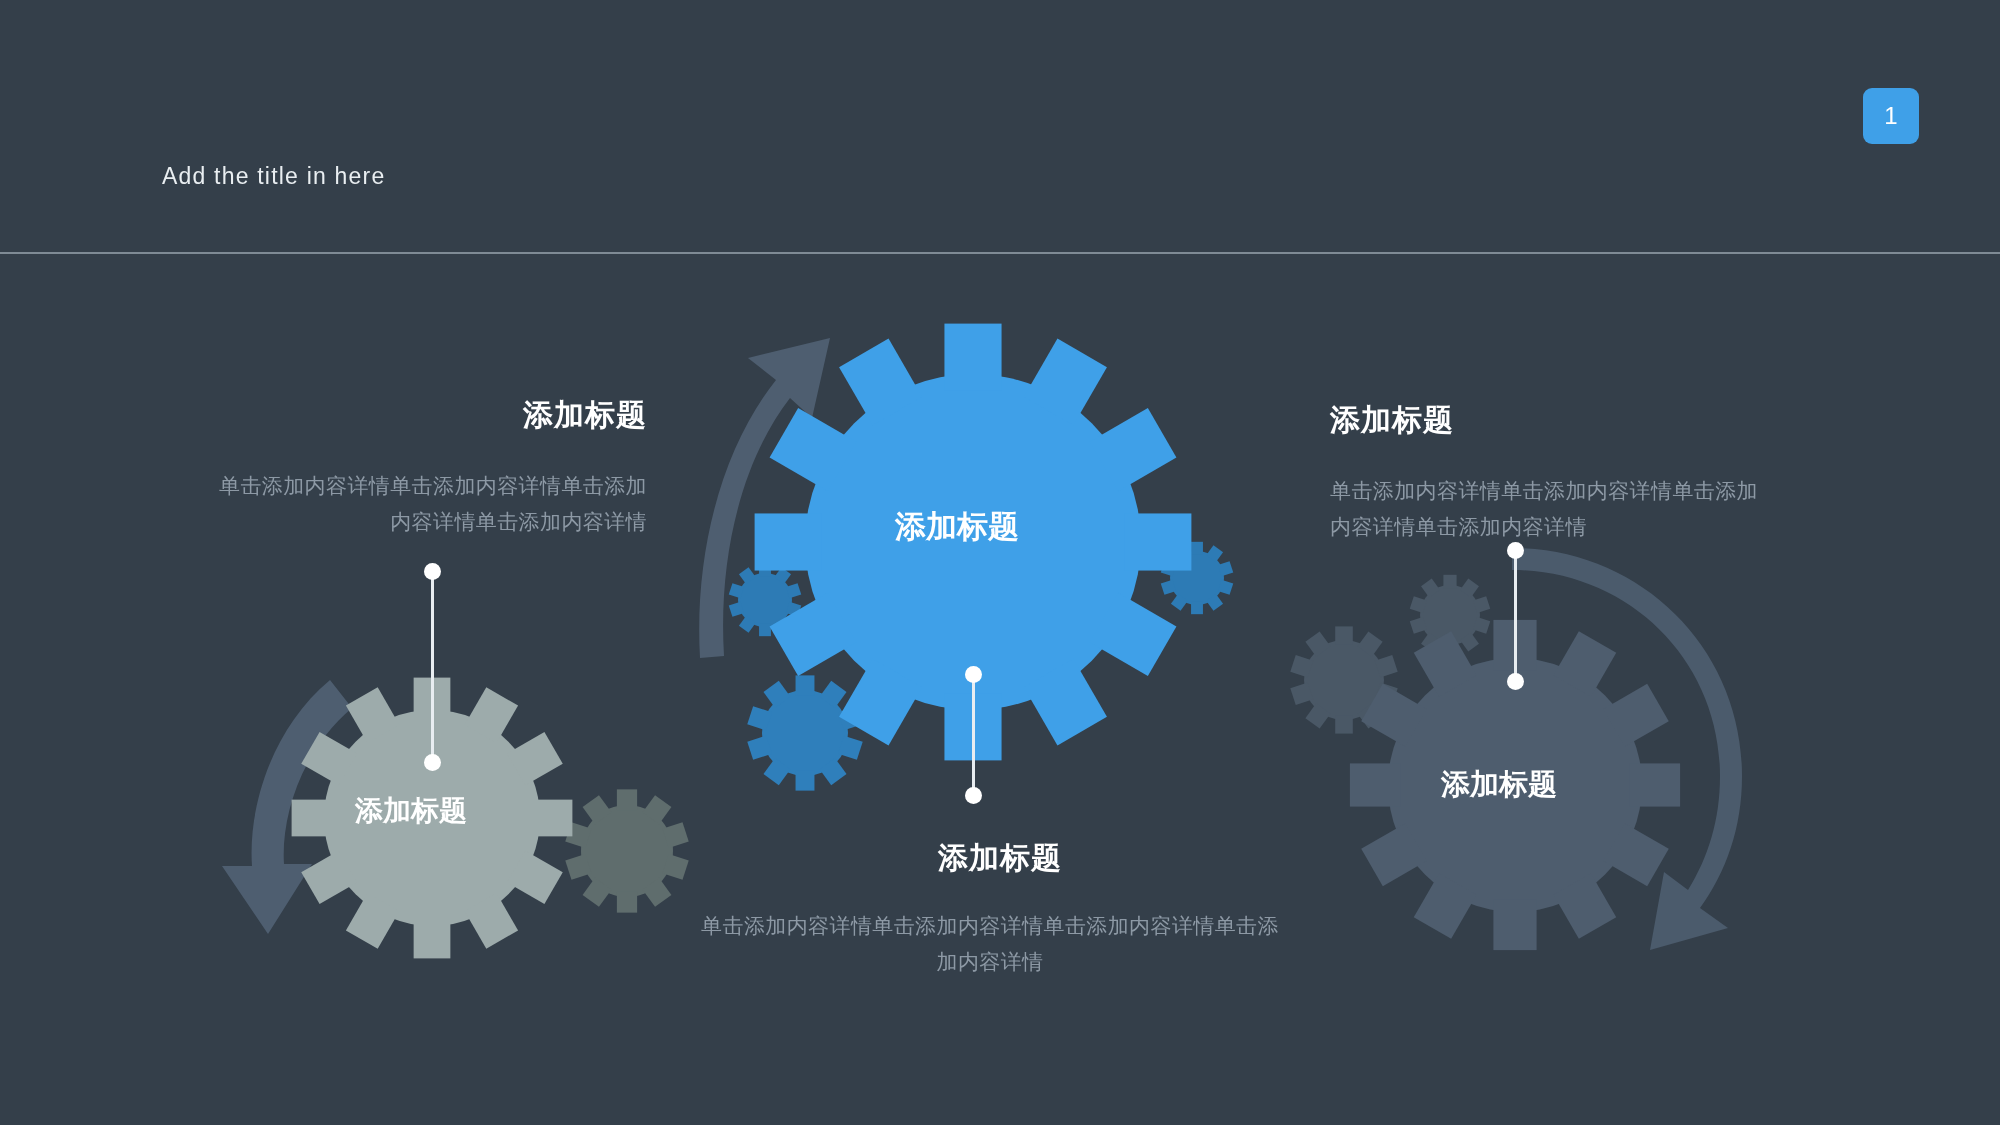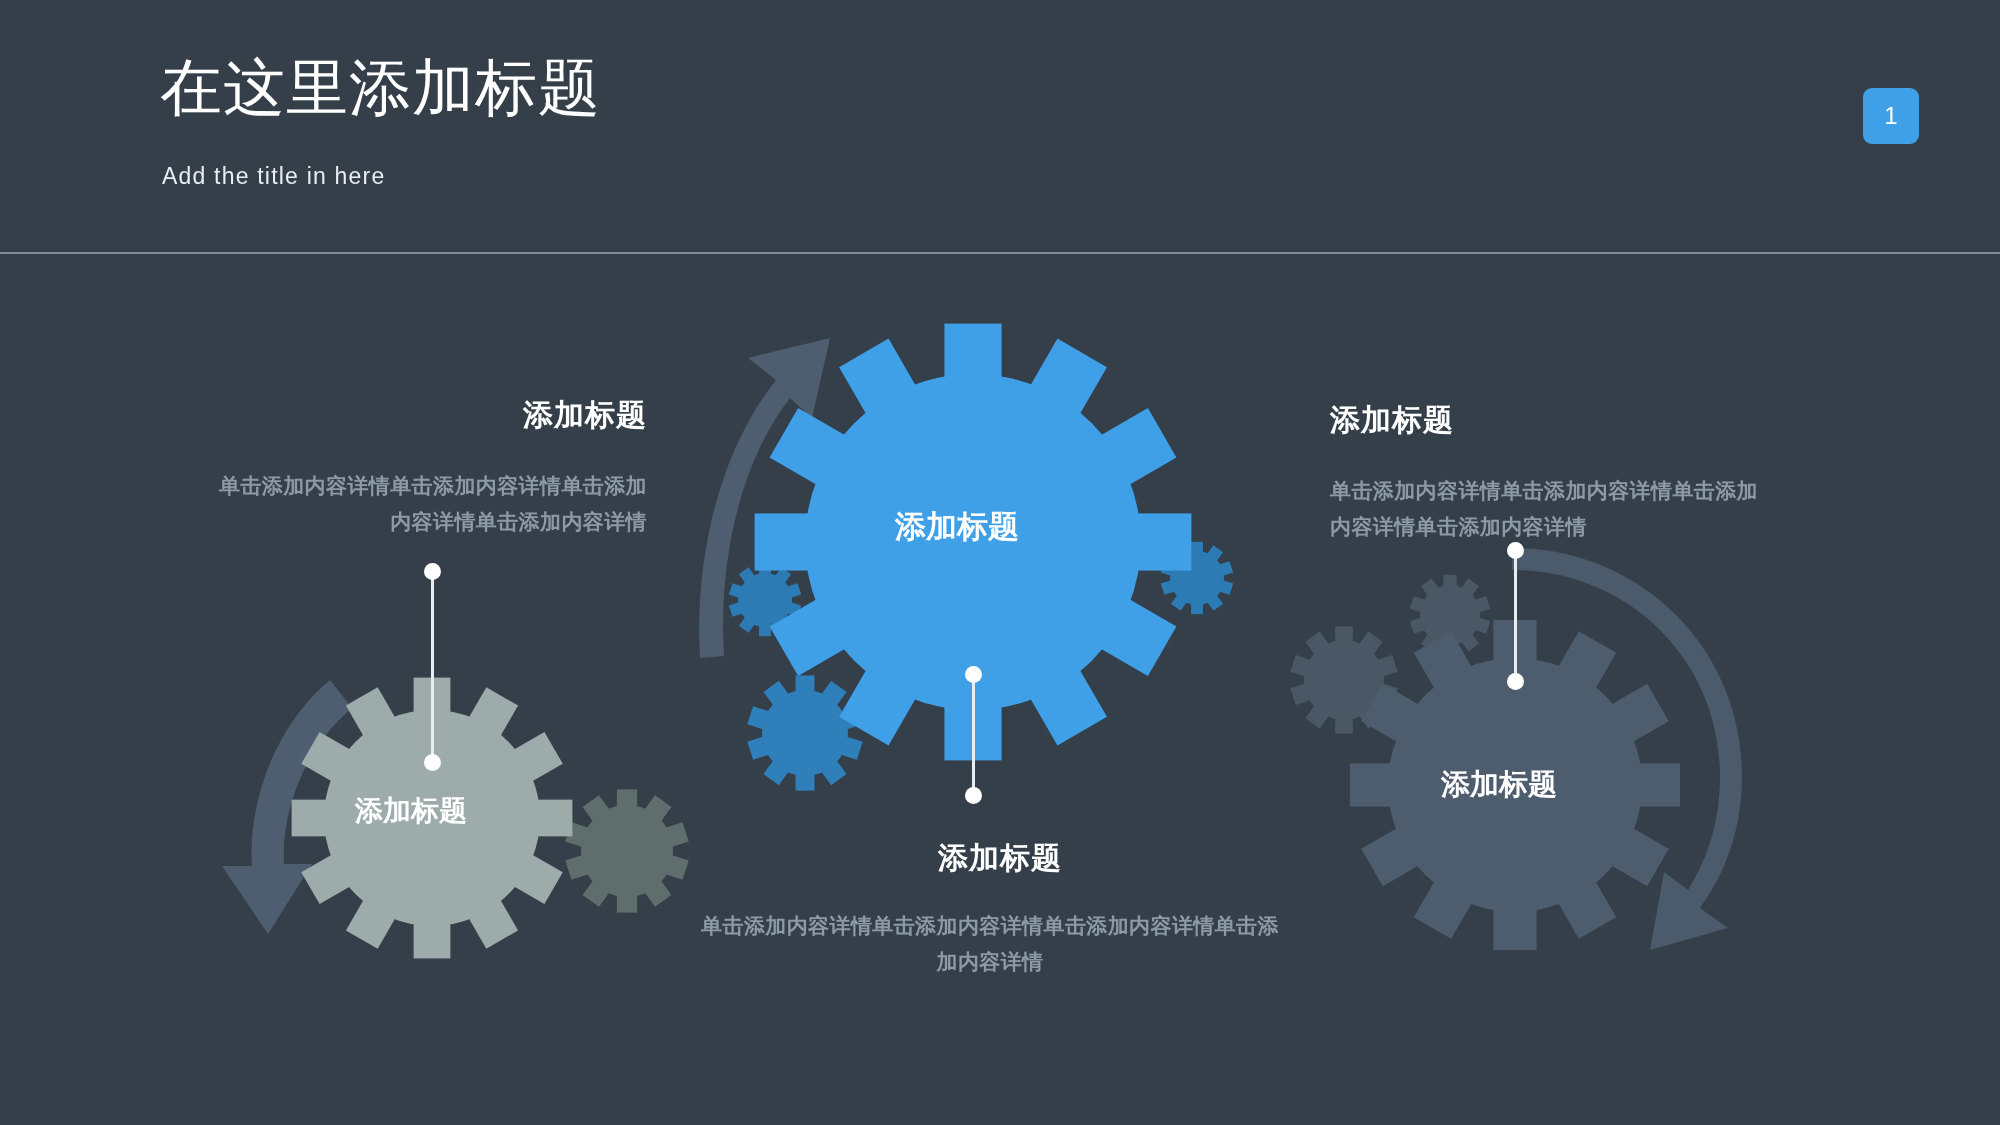--- a/index.html
+++ b/index.html
@@ -73,21 +73,20 @@
     font-weight: bold;
     white-space: nowrap;
     letter-spacing: 1px;
   }
   .block-body {
     position: absolute;
     color: #8d99a5;
     font-size: 21px;
     line-height: 1.72;
     letter-spacing: 0.4px;
-    font-weight: bold;
   }
 
   #left-title  { right: 1353px; top: 395px; }
   #left-body   { right: 1353px; top: 468px; width: 440px; text-align: right; }
 
   #right-title { left: 1330px; top: 400px; }
   #right-body  { left: 1330px; top: 473px; width: 440px; text-align: left; }
 
   #bottom-title{ left: 0; right: 0; top: 838px; text-align: center; }
   #bottom-body { left: 700px; top: 908px; width: 580px; text-align: center; }
@@ -131,21 +130,20 @@
   }
   #label-main   { left: 895px;  top: 506px; font-size: 31px; }
   #label-left   { left: 355px;  top: 792px; font-size: 28px; }
   #label-right  { left: 1441px; top: 765px; font-size: 29px; }
 </style>
 </head>
 <body>
 
 <div id="slide">
 
-  <div id="header-title">在这里添加标题</div>
   <div id="header-subtitle">Add the title in here</div>
   <div id="page-badge">1</div>
   <div id="header-divider"></div>
 
   <svg class="gfx" width="2000" height="1125" viewBox="0 0 2000 1125" style="left:0; top:0;">
 
     <defs>
 
       <g id="gear-16">
 

